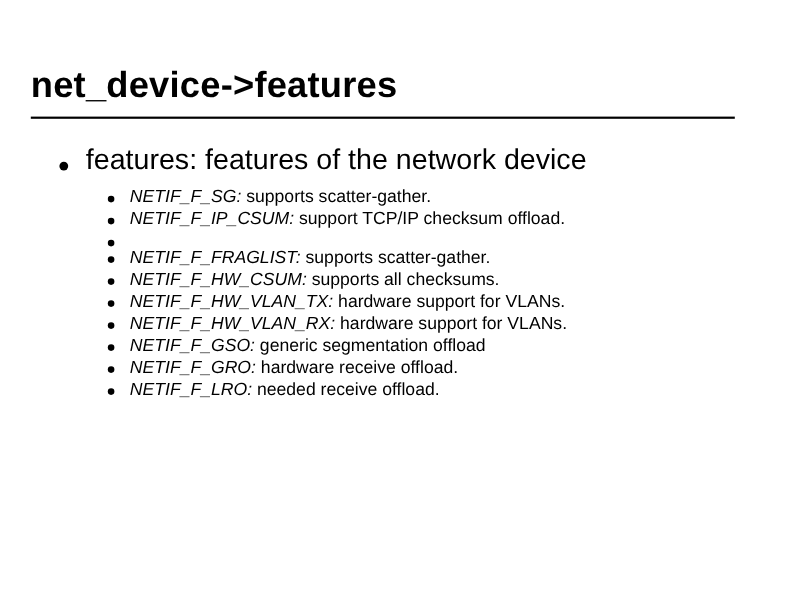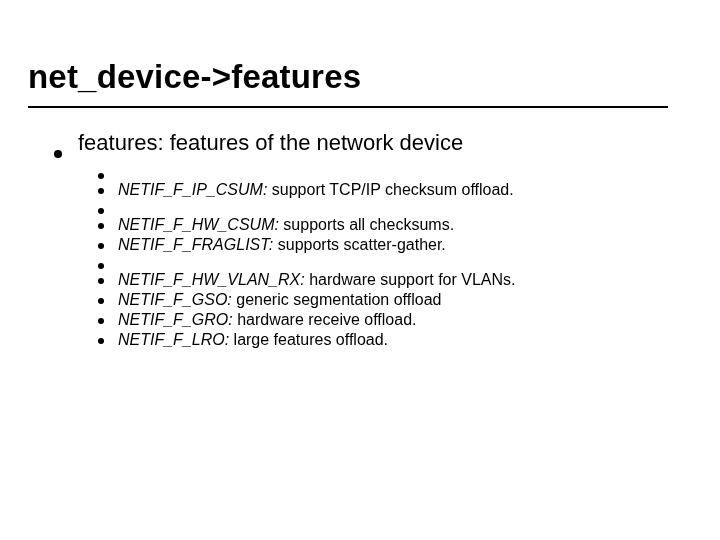--- a/index.html
+++ b/index.html
@@ -22,25 +22,25 @@
     font-size: 33px;
     font-weight: bold;
     letter-spacing: 0.2px;
     border-bottom: 2px solid #000;
     padding-bottom: 10px;
     margin-bottom: 14px;
     display: inline-block;
     width: 640px;
   }
   .lvl1 {
-    font-size: 22px;
+    font-size: 26px;
     margin-top: 6px;
     margin-left: 26px;
     display: flex;
-    align-items: flex-end;
+    align-items: center;
   }
   .lvl1 .bullet {
     width: 8px;
     height: 8px;
     border-radius: 50%;
     background: #000;
     margin-top: 10px;
     margin-right: 16px;
     flex: 0 0 auto;
   }
@@ -80,50 +80,52 @@
   <div class="title">net_device-&gt;features</div>
 
   <div class="lvl1">
     <span class="bullet"></span>
     <span class="text">features: features of the network device</span>
   </div>
 
   <div class="flags" id="flags">
       <div class="lvl2">
         <span class="bullet"></span>
+        <span><span class="flag">NETIF_F_SG:</span><span class="desc"> supports scatter-gather.</span></span>
       </div>
       <div class="lvl2">
         <span class="bullet"></span>
         <span><span class="flag">NETIF_F_IP_CSUM:</span><span class="desc"> support TCP/IP checksum offload.</span></span>
       </div>
       <div class="lvl2">
         <span class="bullet"></span>
       </div>
       <div class="lvl2">
         <span class="bullet"></span>
+        <span><span class="flag">NETIF_F_FRAGLIST:</span><span class="desc"> supports scatter-gather.</span></span>
+      </div>
+      <div class="lvl2">
+        <span class="bullet"></span>
         <span><span class="flag">NETIF_F_HW_CSUM:</span><span class="desc"> supports all checksums.</span></span>
       </div>
       <div class="lvl2">
         <span class="bullet"></span>
-        <span><span class="flag">NETIF_F_FRAGLIST:</span><span class="desc"> supports scatter-gather.</span></span>
-      </div>
-      <div class="lvl2">
-        <span class="bullet"></span>
+        <span><span class="flag">NETIF_F_HW_VLAN_TX:</span><span class="desc"> hardware support for VLANs.</span></span>
       </div>
       <div class="lvl2">
         <span class="bullet"></span>
         <span><span class="flag">NETIF_F_HW_VLAN_RX:</span><span class="desc"> hardware support for VLANs.</span></span>
       </div>
       <div class="lvl2">
         <span class="bullet"></span>
         <span><span class="flag">NETIF_F_GSO:</span><span class="desc"> generic segmentation offload</span></span>
       </div>
       <div class="lvl2">
         <span class="bullet"></span>
         <span><span class="flag">NETIF_F_GRO:</span><span class="desc"> hardware receive offload.</span></span>
       </div>
       <div class="lvl2">
         <span class="bullet"></span>
-        <span><span class="flag">NETIF_F_LRO:</span><span class="desc"> large features offload.</span></span>
+        <span><span class="flag">NETIF_F_LRO:</span><span class="desc"> needed receive offload.</span></span>
       </div>
     </div>
 
 </div>
 
 </body></html>

